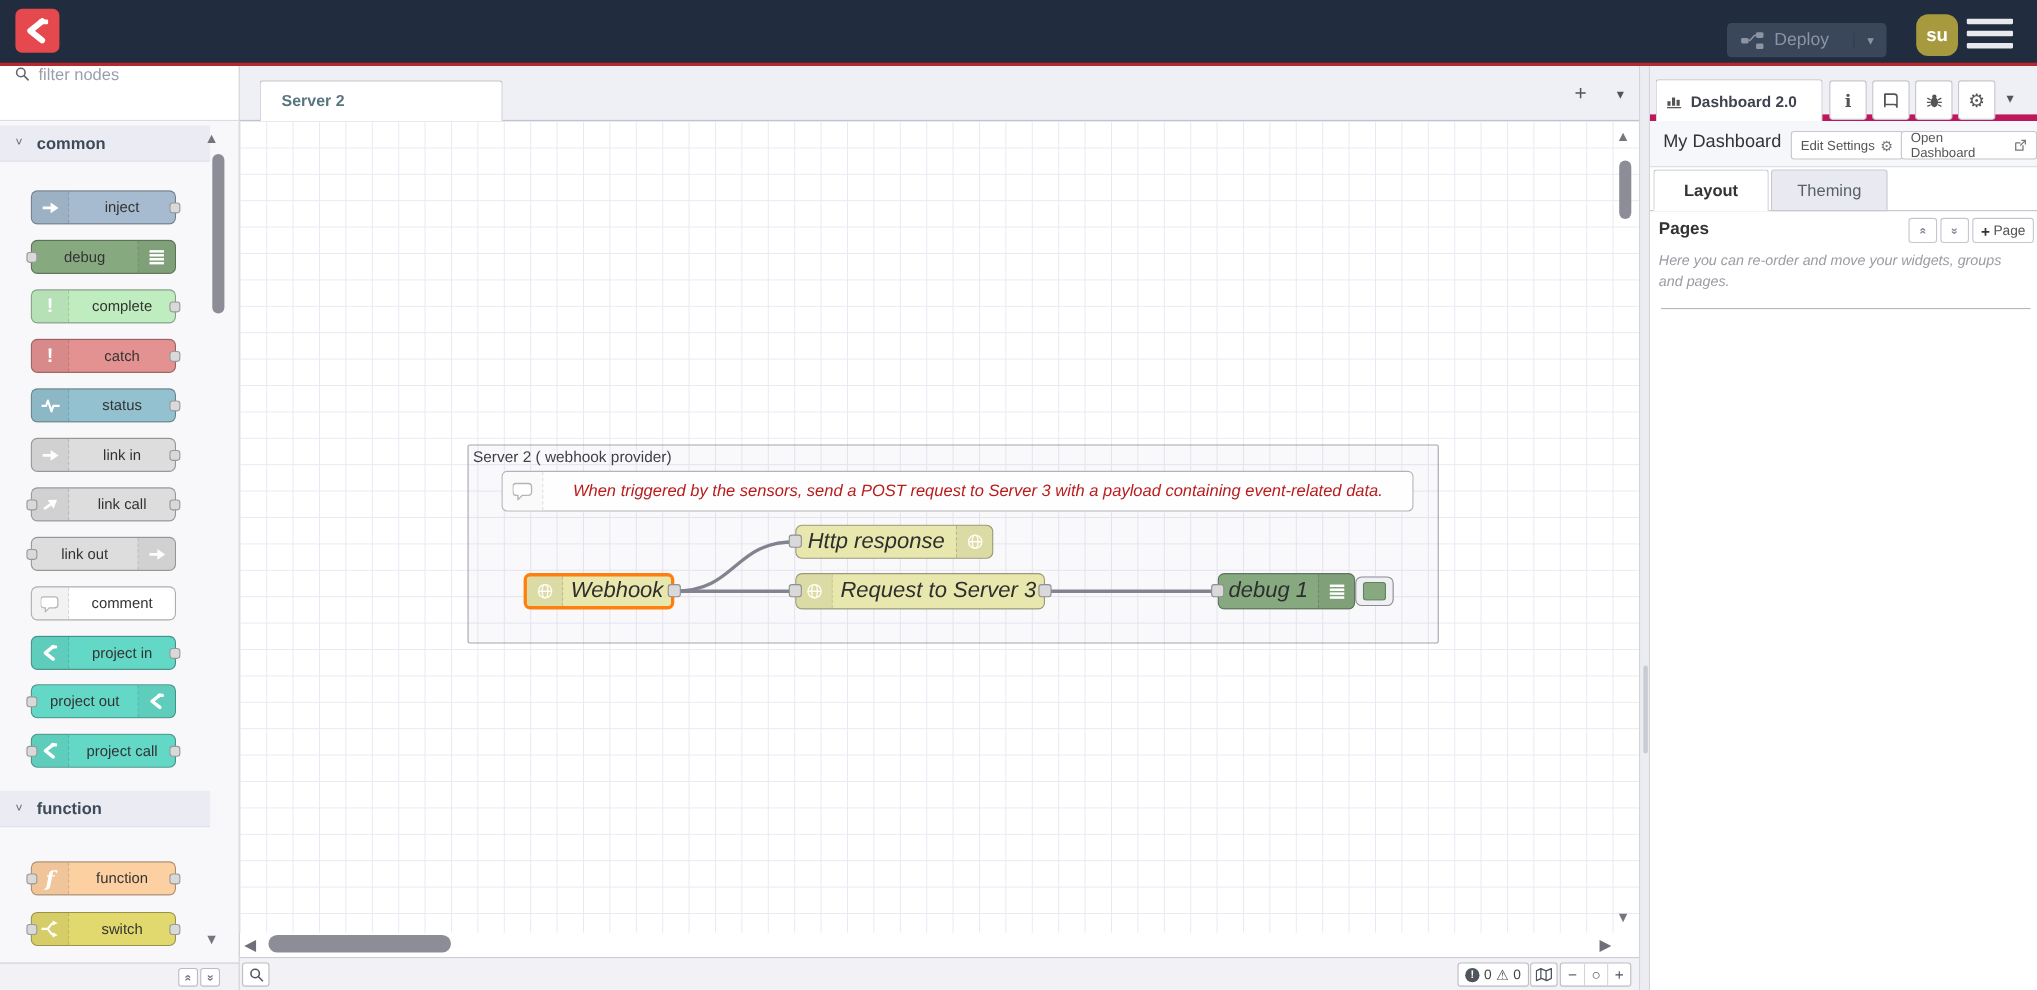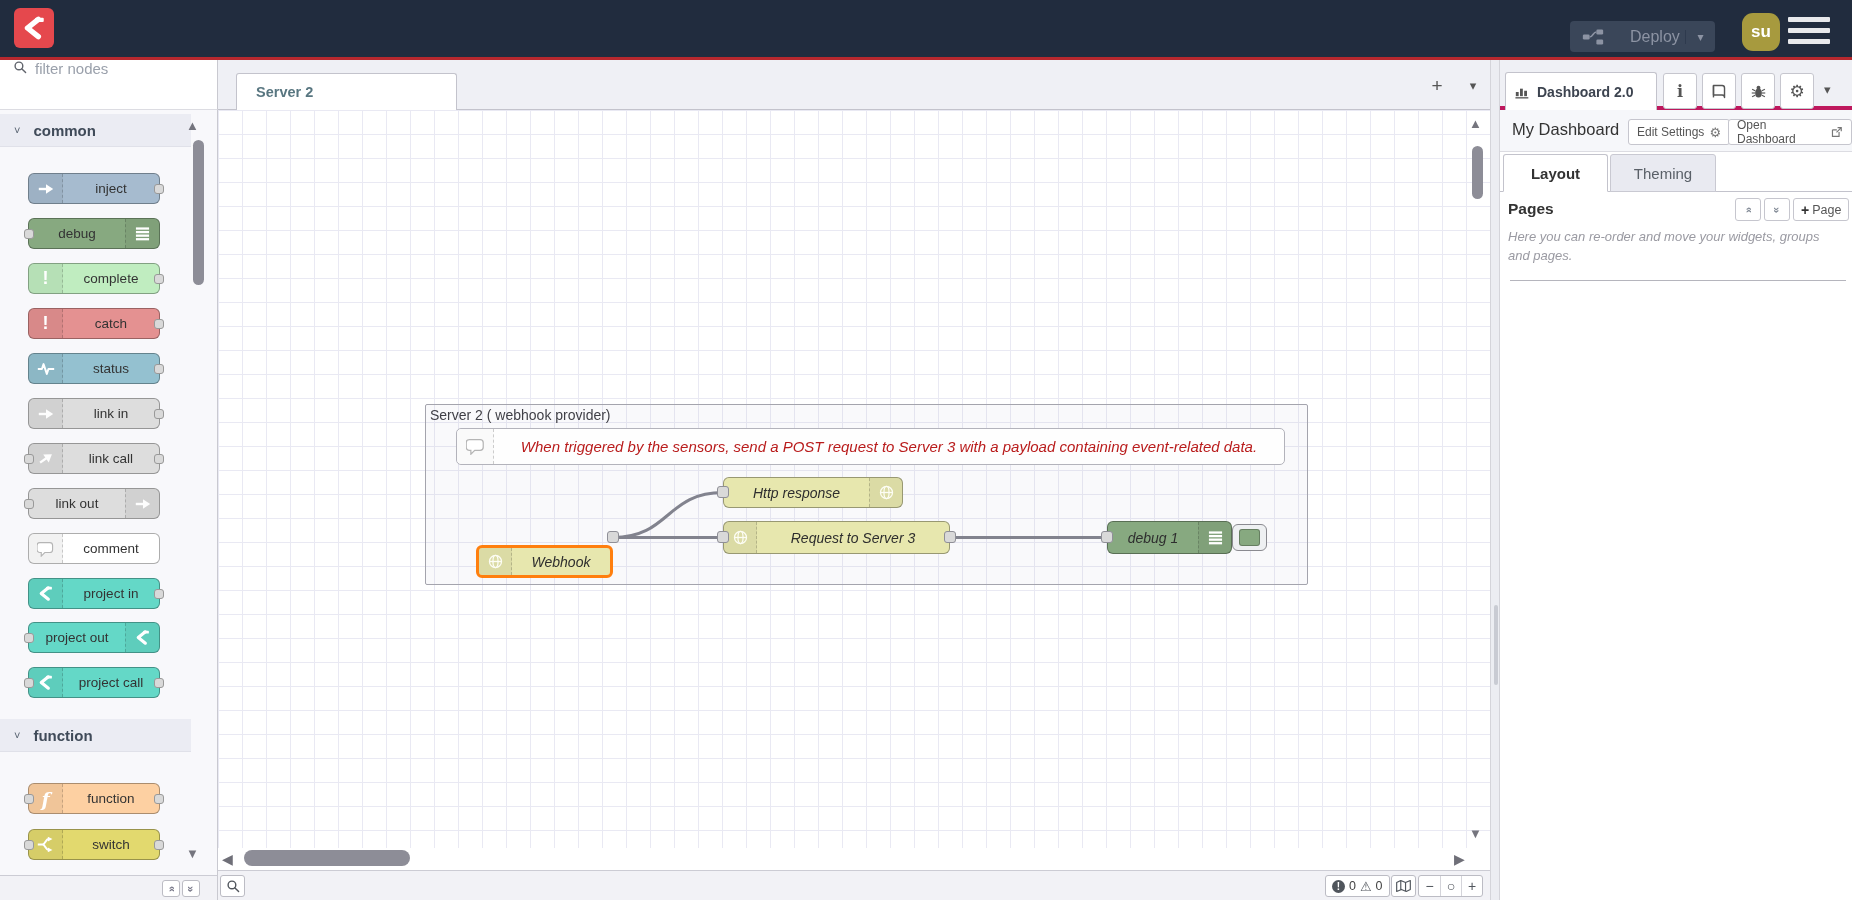--- a/index.html
+++ b/index.html
@@ -4,21 +4,21 @@
 <style>
   * { box-sizing: border-box; margin: 0; padding: 0; font-family: "Liberation Sans", sans-serif; }
   html,body { background:#fff; }
   #app { position:relative; width:1852px; height:900px; background:#fff; overflow:hidden; }
 
   
   .header { position:absolute; left:0; top:0; width:1852px; height:60px; background:#212c3e; border-bottom:3px solid #b7282e; display:flex; align-items:center; }
   .logo { position:absolute; left:14px; top:8px; width:40px; height:40px; background:#e5484d; border-radius:6px; display:flex; align-items:center; justify-content:center; }
   .app-title { position:absolute; left:66px; top:16px; font-size:20px; color:#eef0f2; letter-spacing:0.2px; }
   .deploy { position:absolute; left:1570px; top:21px; width:145px; height:31px; background:#3a4659; border-radius:4px; display:flex; align-items:center; color:#8c93a3; }
-  .deploy-main { flex:1; display:flex; align-items:center; gap:26px; padding-left:12px; font-size:16px; }
+  .deploy-main { flex:1; display:flex; align-items:center; gap:9px; padding-left:12px; font-size:16px; }
   .deploy-caret { width:30px; text-align:center; font-size:12px; color:#8c93a3; border-left:1px solid #2e3a4e; }
   .avatar { position:absolute; left:1742px; top:13px; width:38px; height:38px; border-radius:11px; background:#a79a3e; color:#fff; font-weight:bold; font-size:17px; display:flex; align-items:center; justify-content:center; }
   .burger { position:absolute; left:1788px; top:17px; width:42px; height:27px; display:flex; flex-direction:column; justify-content:space-between; cursor:pointer; }
   .burger i { display:block; height:5px; background:#e8e9ec; border-radius:1px; }
 
   
   .palette-search { position:absolute; left:0; top:60px; width:218px; height:50px; background:#fff; border-right:1px solid #c9c9d0; border-bottom:1px solid #dcdce2; display:flex; align-items:flex-start; padding-left:13px; gap:8px; }
   .palette-search input { border:none; outline:none; font-size:15px; color:#667; width:150px; background:transparent; }
   .palette-search input::placeholder { color:#9aa0ab; }
   .palette-body { position:absolute; left:0; top:110px; width:218px; height:765px; background:#f8f8fb; border-right:1px solid #c9c9d0; overflow:hidden; }
@@ -50,25 +50,25 @@
   .canvas { position:absolute; left:218px; top:110px; width:1272px; height:738px; background:#fff;
     background-image:linear-gradient(to right,#e9e9f3 1px,transparent 1px),linear-gradient(to bottom,#e9e9f3 1px,transparent 1px);
     background-size:24px 24px; overflow:hidden; }
   .wires { position:absolute; left:0; top:0; }
   .flow-group { position:absolute; left:207px; top:294px; width:883px; height:181px; background:rgba(130,130,170,0.05); border:1px solid #a4a4ad; border-radius:2px; }
   .group-label { position:absolute; left:212px; top:297px; font-size:14px; color:#3f3f46; }
   .comment-node { position:absolute; left:238px; top:318px; width:829px; height:37px; background:#fefefe; border:1px solid #b3b3bb; border-radius:5px; display:flex; align-items:center; }
   .comment-node .cicon { width:37px; align-self:stretch; display:flex; align-items:center; justify-content:center; border-right:1px dashed #ccc; background:#fafafa; border-radius:5px 0 0 5px; }
   .comment-node .ctext { flex:1; text-align:center; font-style:italic; font-size:15px; color:#b91c1c; }
   .fnode { position:absolute; height:33px; border:1px solid rgba(0,0,0,0.34); border-radius:6px; display:flex; align-items:center; cursor:move; }
-  .fnode.selected { border:3px solid #ff7f0e;margin-top:24px; }
+  .fnode.selected { border:3px solid #ff7f0e; }
   .fnode .ficon { width:33px; align-self:stretch; display:flex; align-items:center; justify-content:center; background:rgba(0,0,0,0.05); }
   .fnode .ficon.left  { border-right:1px dashed rgba(0,0,0,0.18); border-radius:4px 0 0 4px; }
   .fnode .ficon.right { border-left:1px dashed rgba(0,0,0,0.18); border-radius:0 4px 4px 0; }
-  .fnode .flabel { flex:1; text-align:center; font-style:italic; font-size:14px; color:#2e2e2e; white-space:nowrap; padding:0 4px; }
+  .fnode .flabel { flex:1; text-align:center; font-style:italic; font-size:20px; color:#2e2e2e; white-space:nowrap; padding:0 4px; }
   .fport { position:absolute; width:12px; height:12px; background:#d9d9d9; border:1px solid #8f8f97; border-radius:3px; }
   .debug-toggle { position:absolute; left:1014px; top:414px; width:35px; height:27px; background:#eef0f2; border:1px solid #8a8a90; border-radius:6px; display:flex; align-items:center; justify-content:center; cursor:pointer; }
   .debug-toggle i { display:block; width:21px; height:17px; background:#87a980; border:1px solid rgba(0,0,0,0.25); border-radius:3px; }
   .vs-arrow { position:absolute; left:1251px; font-size:13px; color:#75757e; }
   .vs-thumb { position:absolute; left:1254px; top:36px; width:11px; height:53px; border-radius:6px; background:#8d8d97; }
 
   
   .hscroll { position:absolute; left:218px; top:848px; width:1272px; height:22px; }
   .hs-arrow { position:absolute; top:3px; font-size:14px; color:#6f6f78; }
   .hs-thumb { position:absolute; left:26px; top:2px; width:166px; height:16px; border-radius:9px; background:#8d8d97; }
@@ -81,21 +81,21 @@
   .warn-tri { font-size:13px; color:#50555c; line-height:1; }
   .zoomgrp { position:absolute; left:1200px; top:4px; height:22px; display:flex; background:#fff; border:1px solid #bcbcc4; border-radius:3px; overflow:hidden; }
   .zoomgrp button { width:21px; border:none; background:transparent; border-left:1px solid #d4d4da; font-size:14px; color:#50555c; cursor:pointer; }
   .zoomgrp button:first-child { border-left:none; }
 
   
   .splitter { position:absolute; left:1490px; top:60px; width:10px; height:840px; background:#ecedf2; border-left:1px solid #d4d4da; border-right:1px solid #d4d4da; cursor:col-resize; }
   .splitter i { position:absolute; left:3px; top:545px; width:4px; height:80px; background:#c9cbd3; border-radius:2px; }
 
   
-  .sb-tabbar { position:absolute; left:1500px; top:60px; width:352px; height:50px; background:#eff0f5; border-bottom:4px solid #be185d; }
+  .sb-tabbar { position:absolute; left:1500px; top:60px; width:352px; height:50px; background:#eff0f5; border-bottom:6px solid #be185d; }
   .sb-tab-active { position:absolute; left:5px; top:12px; width:152px; height:38px; background:#fff; border:1px solid #c3c3cc; border-bottom:none; border-radius:3px 3px 0 0; display:flex; align-items:center; gap:7px; padding-left:9px; }
   .sb-tab-active span { font-weight:bold; font-size:14px; color:#3d4450; white-space:nowrap; }
   .sb-icon-tab { position:absolute; top:13px; width:34px; height:36px; background:#fff; border:1px solid #c6c6ce; border-radius:3px; display:flex; align-items:center; justify-content:center; color:#555; font-size:15px; }
   .sb-caret { position:absolute; left:324px; top:22px; font-size:13px; color:#555; cursor:pointer; }
   .sb-header { position:absolute; left:1500px; top:110px; width:352px; height:42px; background:#f6f7fa; border-bottom:1px solid #dcdce2; }
   .sb-title { position:absolute; left:12px; top:10px; font-size:16.5px; color:#333; }
   .sb-btn { position:absolute; top:9px; height:24px; background:#fff; border:1px solid #c6c6ce; border-radius:3px; font-size:12px; color:#555; display:flex; align-items:center; gap:5px; padding:12px 8px; cursor:pointer; }
   .sb-tabs2 { position:absolute; left:1500px; top:152px; width:352px; height:40px; border-bottom:1px solid #c3c3cc; }
   .sb2-tab { position:absolute; top:2px; height:38px; display:flex; align-items:center; justify-content:center; border-radius:3px 3px 0 0; }
   .sb2-active { left:3px; width:105px; background:#fff; border:1px solid #c3c3cc; border-bottom:1px solid #fff; z-index:2; }

